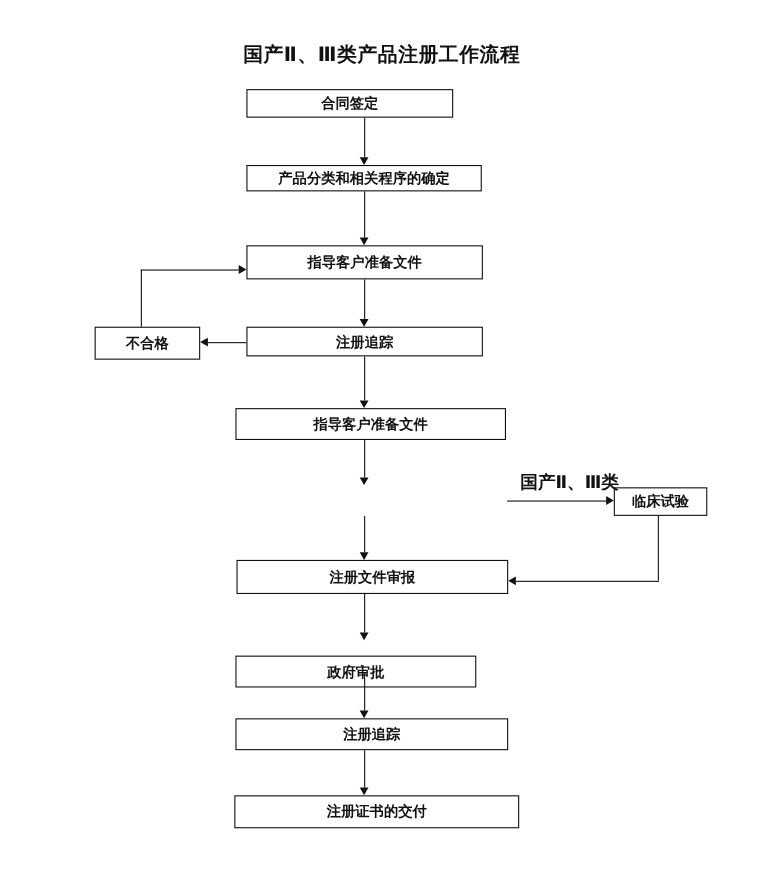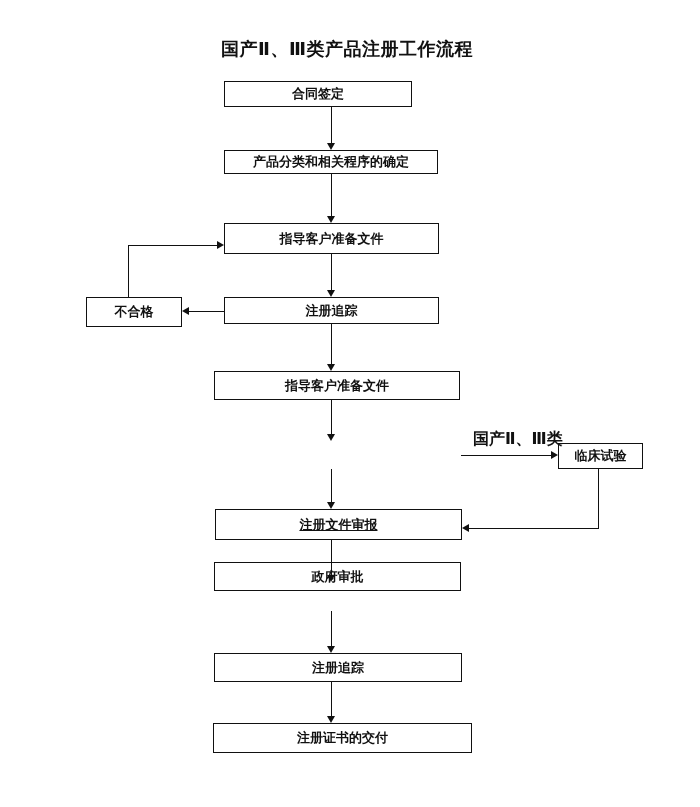--- a/index.html
+++ b/index.html
@@ -26,22 +26,22 @@
     white-space:nowrap;
     box-sizing:border-box;
   }
   
   .b-contract      {left:224px;top:81px; width:188px;height:26px;}
   .b-classification{left:224px;top:150px;width:214px;height:24px;}
   .b-guide         {left:224px;top:223px;width:215px;height:31px;}
   .b-review        {left:224px;top:297px;width:215px;height:27px;}
   .b-standards     {left:214px;top:371px;width:246px;height:29px;}
   .b-sample        {left:213px;top:441px;width:248px;height:28px;}
-  .b-submission    {left:215px;top:509px;width:247px;height:31px;text-decoration:underline;}
-  .b-government    {left:214px;top:562px;width:247px;height:29px;}
+  .b-submission    {left:215px;top:509px;width:247px;height:31px;}
+  .b-government    {left:214px;top:596px;width:219px;height:29px;}
   .b-tracking      {left:214px;top:653px;width:248px;height:29px;font-family:Liberation Serif, serif;}
   .b-certificate   {left:213px;top:723px;width:259px;height:30px;text-align:right;}
   
   .b-rejected      {left:86px; top:297px;width:96px; height:30px;}
   .b-clinical      {left:558px;top:443px;width:85px; height:26px;}
   
   .vl{position:absolute;width:1px;background:#111;}
   .hl{position:absolute;height:1px;background:#111;}
   
   .ad{position:absolute;width:0;height:0;

